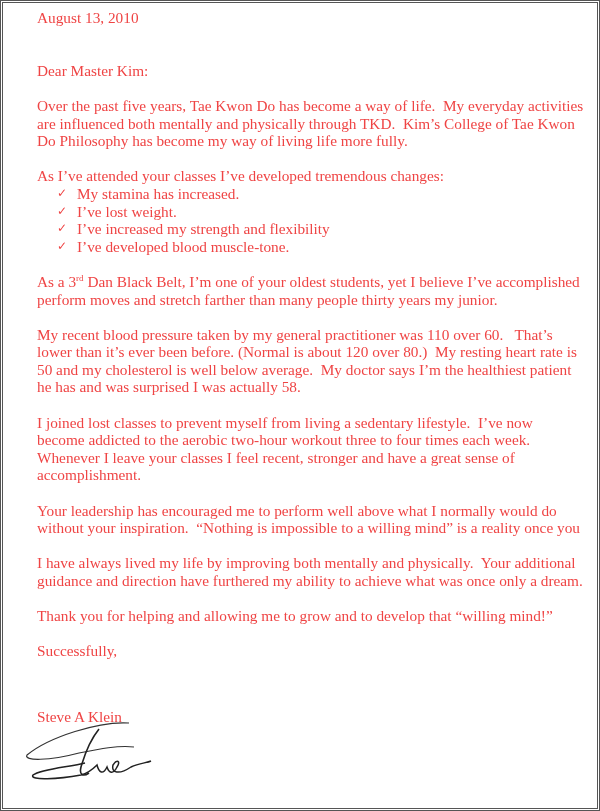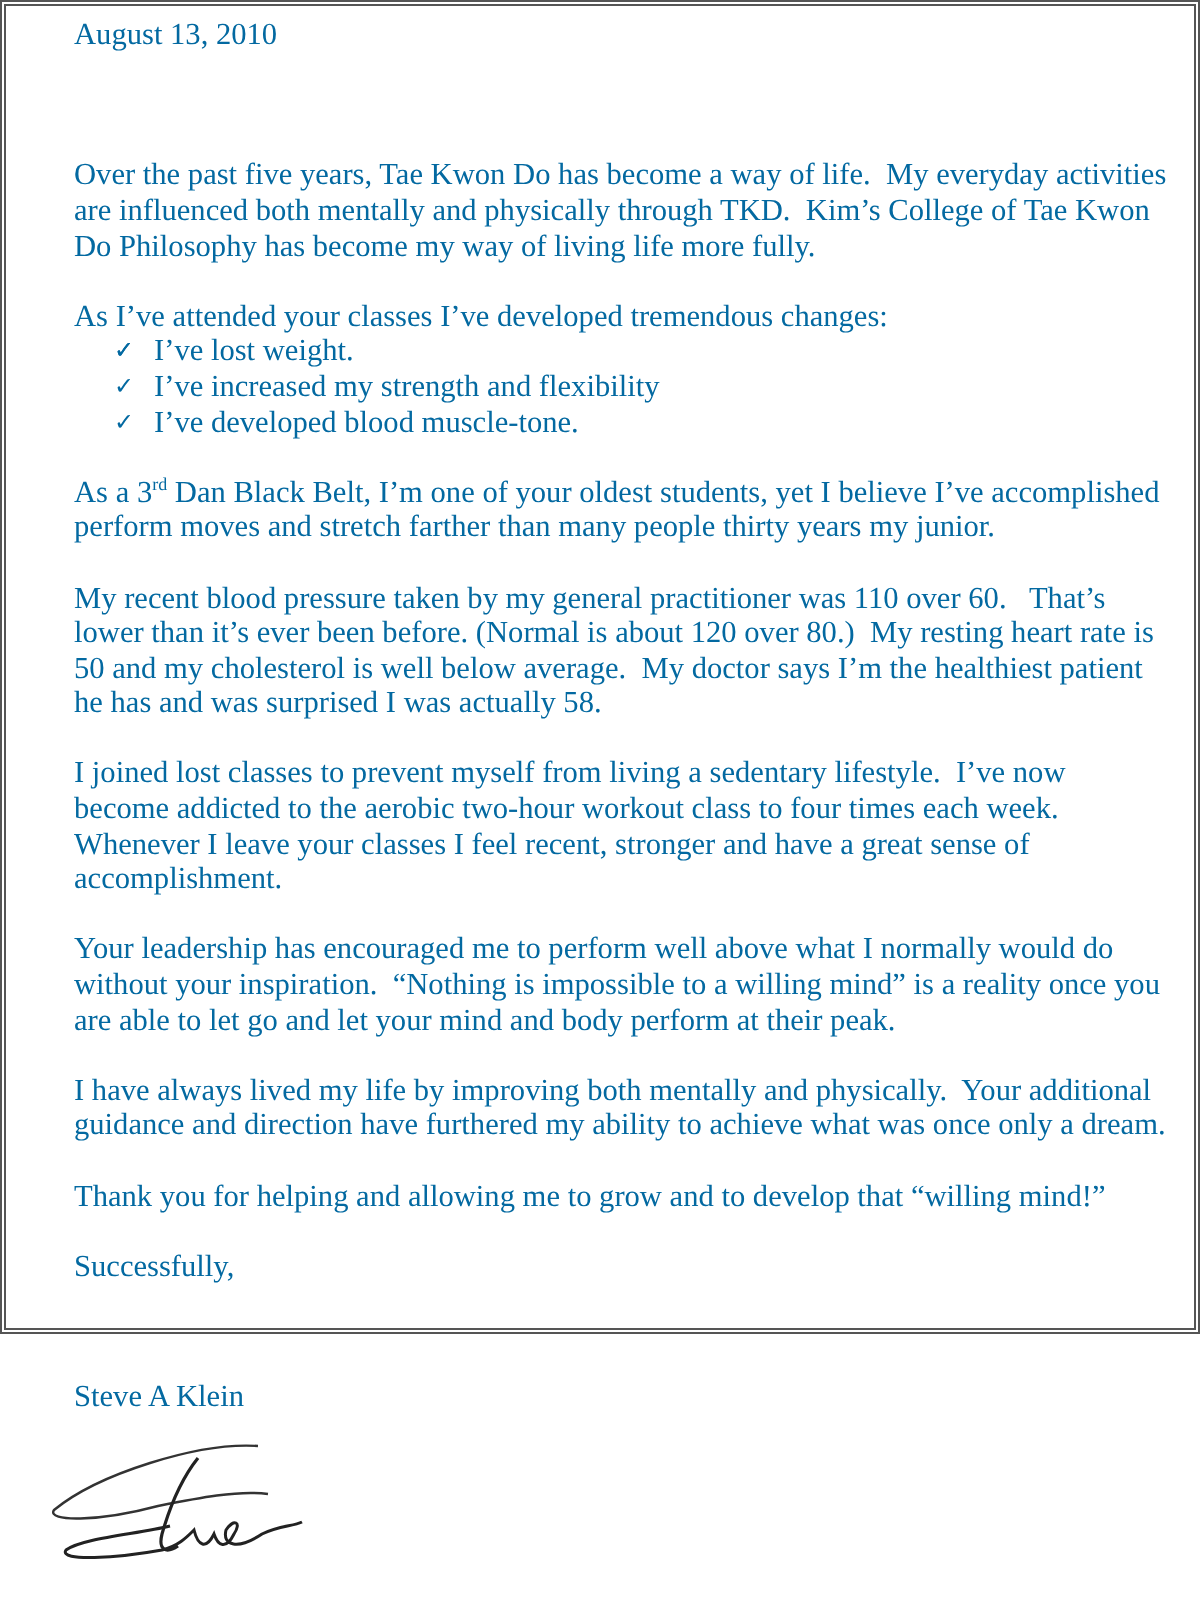--- a/index.html
+++ b/index.html
@@ -8,27 +8,27 @@
       background: #ffffff;
     }
     body {
       width: 600px;
       height: 811px;
       overflow: hidden;
     }
     .page {
       position: relative;
       width: 600px;
-      height: 667px;
+      height: 811px;
       box-sizing: border-box;
       border: 3px double #555;
       background: #fff;
       font-family: "Liberation Serif", serif;
       font-size: 15.3px;
-      color: #0369a1;
+      color: #ef4444;
       line-height: 17.6px;
     }
     .content {
       position: absolute;
       left: 34px;
       top: 6px;
       width: 540px;
     }
     .line { white-space: pre; }
     .gap { height: 17.6px; }
@@ -63,32 +63,33 @@
 <body>
 
 <div class="page">
   <div class="content">
 
     <div class="line">August 13, 2010</div>
     <div class="gap"></div>
 
     <div class="gap"></div>
 
+    <div class="line">Dear Master Kim:</div>
     <div class="gap"></div>
 
     <div>
       <div class="line">Over the past five years, Tae Kwon Do has become a way of life.  My everyday activities</div>
       <div class="line">are influenced both mentally and physically through TKD.  Kim’s College of Tae Kwon</div>
       <div class="line">Do Philosophy has become my way of living life more fully.</div>
     </div>
     <div class="gap"></div>
 
     <div class="line">As I’ve attended your classes I’ve developed tremendous changes:</div>
     <ul class="checklist">
-      <li><span class="check">✓</span></li>
+      <li><span class="check">✓</span><span>My stamina has increased.</span></li>
       <li><span class="check">✓</span><span>I’ve lost weight.</span></li>
       <li><span class="check">✓</span><span>I’ve increased my strength and flexibility</span></li>
       <li><span class="check">✓</span><span>I’ve developed blood muscle-tone.</span></li>
     </ul>
     <div class="gap"></div>
 
     <div>
       <div class="line"><span>As a 3</span><sup>rd</sup><span> Dan Black Belt, I’m one of your oldest students, yet I believe I’ve accomplished</span></div>
       <div class="line">perform moves and stretch farther than many people thirty years my junior.</div>
     </div>
@@ -97,30 +98,29 @@
     <div>
       <div class="line">My recent blood pressure taken by my general practitioner was 110 over 60.   That’s</div>
       <div class="line">lower than it’s ever been before. (Normal is about 120 over 80.)  My resting heart rate is</div>
       <div class="line">50 and my cholesterol is well below average.  My doctor says I’m the healthiest patient</div>
       <div class="line">he has and was surprised I was actually 58.</div>
     </div>
     <div class="gap"></div>
 
     <div>
       <div class="line">I joined lost classes to prevent myself from living a sedentary lifestyle.  I’ve now</div>
-      <div class="line">become addicted to the aerobic two-hour workout class to four times each week.</div>
+      <div class="line">become addicted to the aerobic two-hour workout three to four times each week.</div>
       <div class="line">Whenever I leave your classes I feel recent, stronger and have a great sense of</div>
       <div class="line">accomplishment.</div>
     </div>
     <div class="gap"></div>
 
     <div>
       <div class="line">Your leadership has encouraged me to perform well above what I normally would do</div>
       <div class="line">without your inspiration.  “Nothing is impossible to a willing mind” is a reality once you</div>
-      <div class="line">are able to let go and let your mind and body perform at their peak.</div>
     </div>
     <div class="gap"></div>
 
     <div>
       <div class="line">I have always lived my life by improving both mentally and physically.  Your additional</div>
       <div class="line">guidance and direction have furthered my ability to achieve what was once only a dream.</div>
     </div>
     <div class="gap"></div>
 
     <div class="line">Thank you for helping and allowing me to grow and to develop that “willing mind!”</div>

